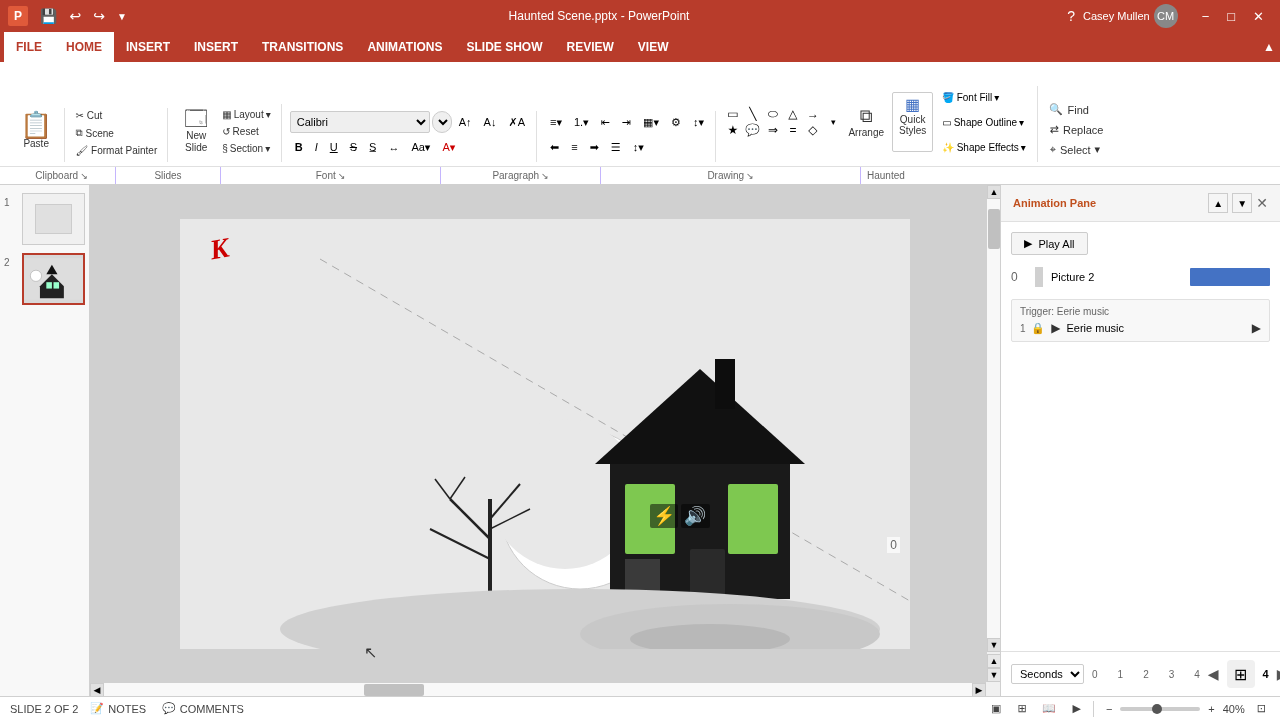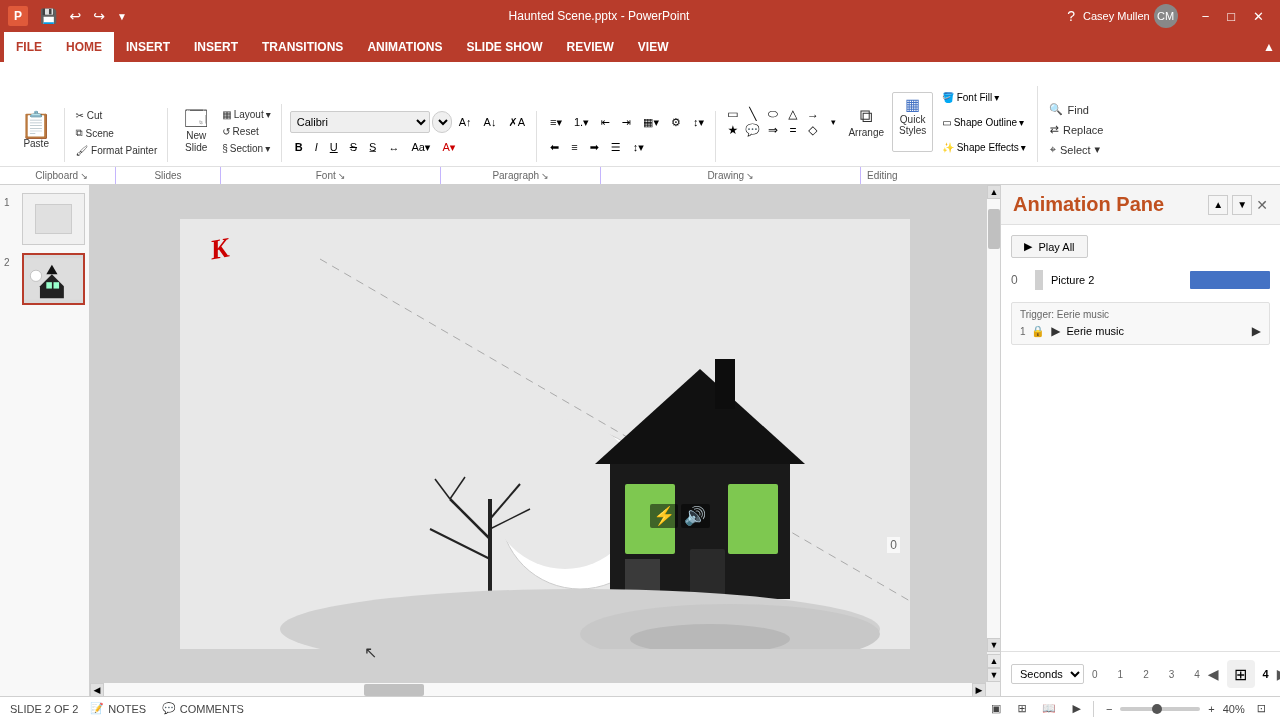--- a/index.html
+++ b/index.html
@@ -49,21 +49,21 @@
     .thumb-img.active { border: 2px solid #b83c2b; }
     .thumb2 { background: #e8e8e8; display: flex; align-items: center; justify-content: center; }
 
     
     #canvas-area { flex: 1; background: #d0d0d0; display: flex; align-items: center; justify-content: center; overflow: hidden; position: relative; padding: 20px; }
     #slide-canvas { width: 730px; height: 430px; background: white; position: relative; overflow: hidden; }
 
     
     #anim-pane { width: 280px; background: white; border-left: 1px solid #d0d0d0; display: flex; flex-direction: column; }
     #anim-header { background: #f5f5f5; padding: 8px 12px; border-bottom: 1px solid #e0e0e0; display: flex; align-items: center; justify-content: space-between; }
-    #anim-title { font-size: 20px; font-weight: 600; color: #c0501f; }
+    #anim-title { font-size: 11px; font-weight: 600; color: #c0501f; }
     .anim-header-controls { display: flex; gap: 4px; }
     .anim-ctrl-btn { background: none; border: 1px solid #ccc; cursor: pointer; width: 20px; height: 20px; display: flex; align-items: center; justify-content: center; font-size: 10px; }
     .close-pane { background: none; border: none; cursor: pointer; font-size: 14px; color: #666; }
 
     #anim-body { padding: 10px; flex: 1; display: flex; flex-direction: column; gap: 8px; }
     .play-all-btn { display: flex; align-items: center; gap: 6px; padding: 4px 12px; border: 1px solid #ccc; background: #f5f5f5; cursor: pointer; font-size: 11px; border-radius: 2px; width: fit-content; }
 
     .anim-item { display: flex; align-items: center; gap: 8px; padding: 4px 0; }
     .anim-num { font-size: 12px; color: #666; min-width: 16px; }
     .anim-seek { flex: 0 0 8px; width: 8px; height: 20px; background: #d0d0d0; }
@@ -331,21 +331,21 @@
     </div>
     <div class="group-label-cell" style="width:160px;">
       <span>Paragraph</span>
       <button class="group-label-expand">↘</button>
     </div>
     <div class="group-label-cell" style="width:260px;">
       <span>Drawing</span>
       <button class="group-label-expand">↘</button>
     </div>
     <div class="group-label-cell">
-      <span>Editing</span>
+      <span>Haunted</span>
     </div>
   </div>
 </div>
 
 <div id="main">
 
   <div id="slide-panel">
     <div class="slide-thumb">
       <span class="slide-num">1</span>
       <div class="thumb-img">

